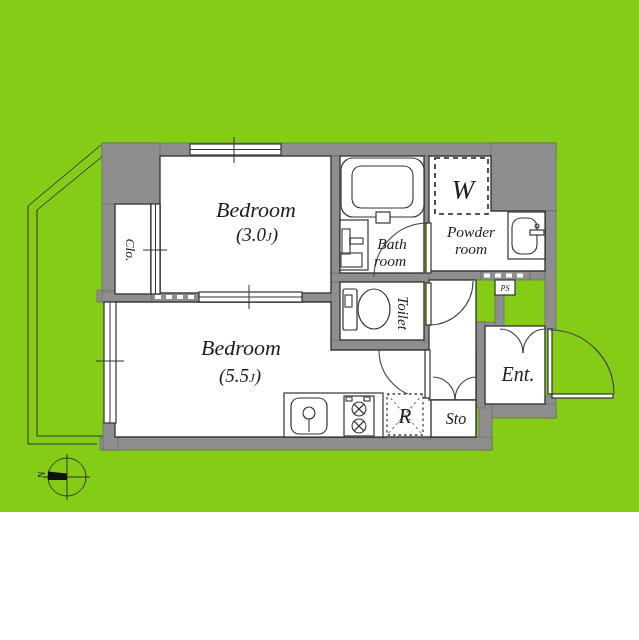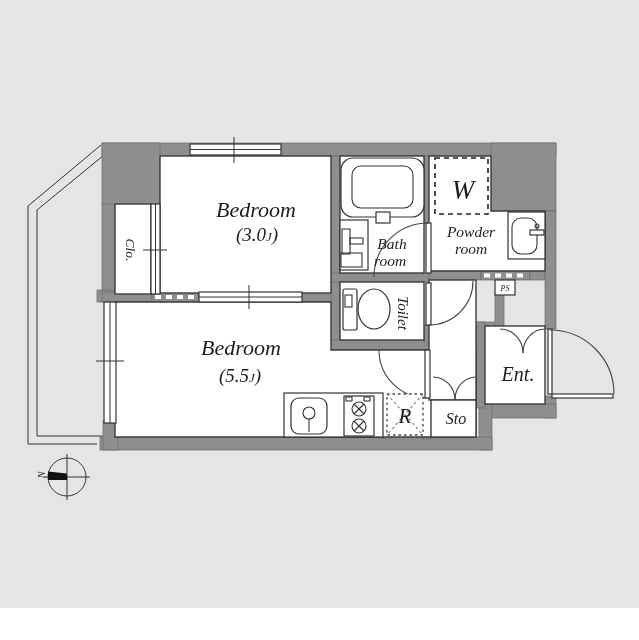--- a/index.html
+++ b/index.html
@@ -1,16 +1,16 @@
 <!DOCTYPE html>
 <html><head>
 <meta charset="utf-8">
 <style>
   html,body{margin:0;padding:0;background:#fff;}
-  #stage{position:relative;width:639px;height:608px;background:#e5e5e5;overflow:hidden;
+  #stage{position:relative;width:639px;height:512px;background:#84cc16;overflow:hidden;
          font-family:"Liberation Serif",serif;}
   svg{display:block;}
   .wall{fill:#8e8e8e;stroke:#6b6b6b;stroke-width:.7;}
   .room{fill:#ffffff;stroke:#3c3c3c;stroke-width:1.4;}
   .fx{fill:#ffffff;stroke:#333;stroke-width:1.2;}
   .ln{fill:none;stroke:#333;stroke-width:1.1;}
   .thin{fill:none;stroke:#333;stroke-width:1;}
   .arc{fill:none;stroke:#444;stroke-width:1.1;}
   .dash{fill:#ffffff;stroke:#222;stroke-width:1.6;stroke-dasharray:5 4;}
   .dots{fill:#ffffff;stroke:#444;stroke-width:1.3;stroke-dasharray:2.5 3;}

